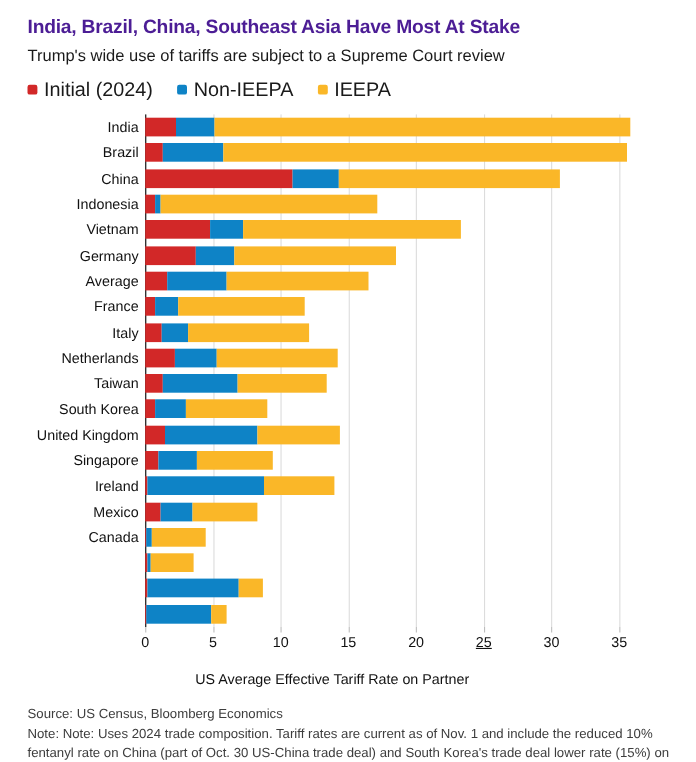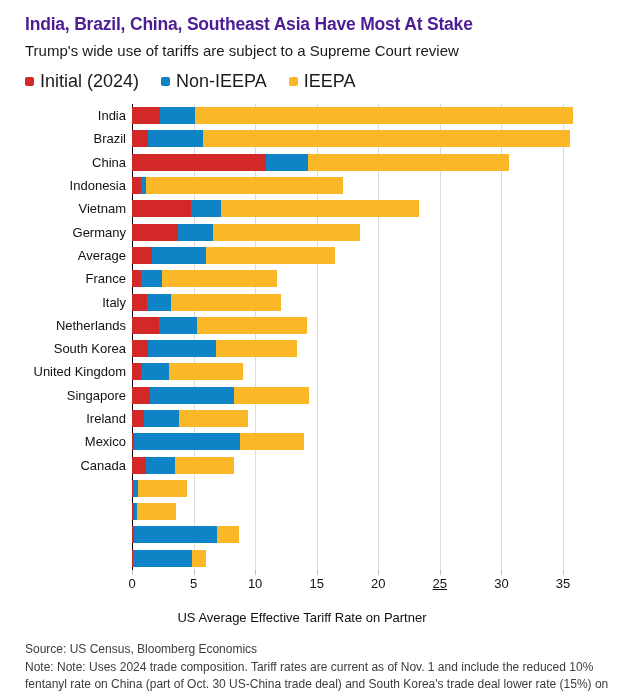--- a/index.html
+++ b/index.html
@@ -77,20 +77,21 @@
         <div class="cat-label">India</div>
         <div class="cat-label">Brazil</div>
         <div class="cat-label">China</div>
         <div class="cat-label">Indonesia</div>
         <div class="cat-label">Vietnam</div>
         <div class="cat-label">Germany</div>
         <div class="cat-label">Average</div>
         <div class="cat-label">France</div>
         <div class="cat-label">Italy</div>
         <div class="cat-label">Netherlands</div>
+        <div class="cat-label">Taiwan</div>
         <div class="cat-label">South Korea</div>
         <div class="cat-label">United Kingdom</div>
         <div class="cat-label">Singapore</div>
         <div class="cat-label">Ireland</div>
         <div class="cat-label">Mexico</div>
         <div class="cat-label">Canada</div>
       </div>
     <div class="plot-col">
       <div class="gridlines">
           <div class="gridline zero" style="left: 0%;"></div>

